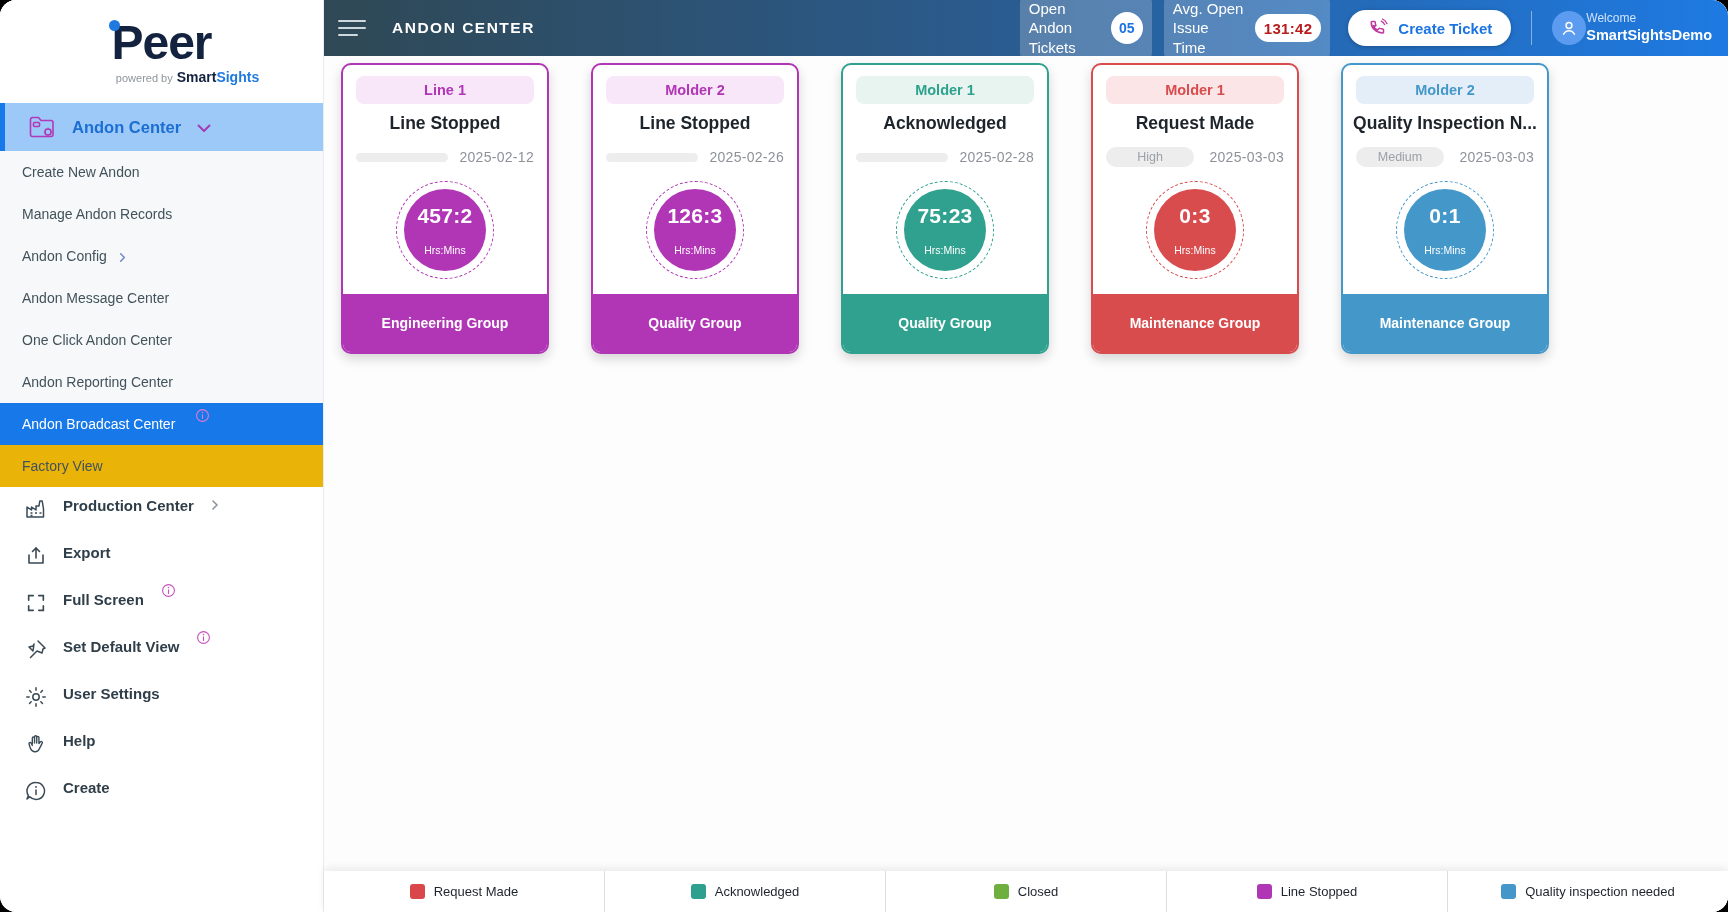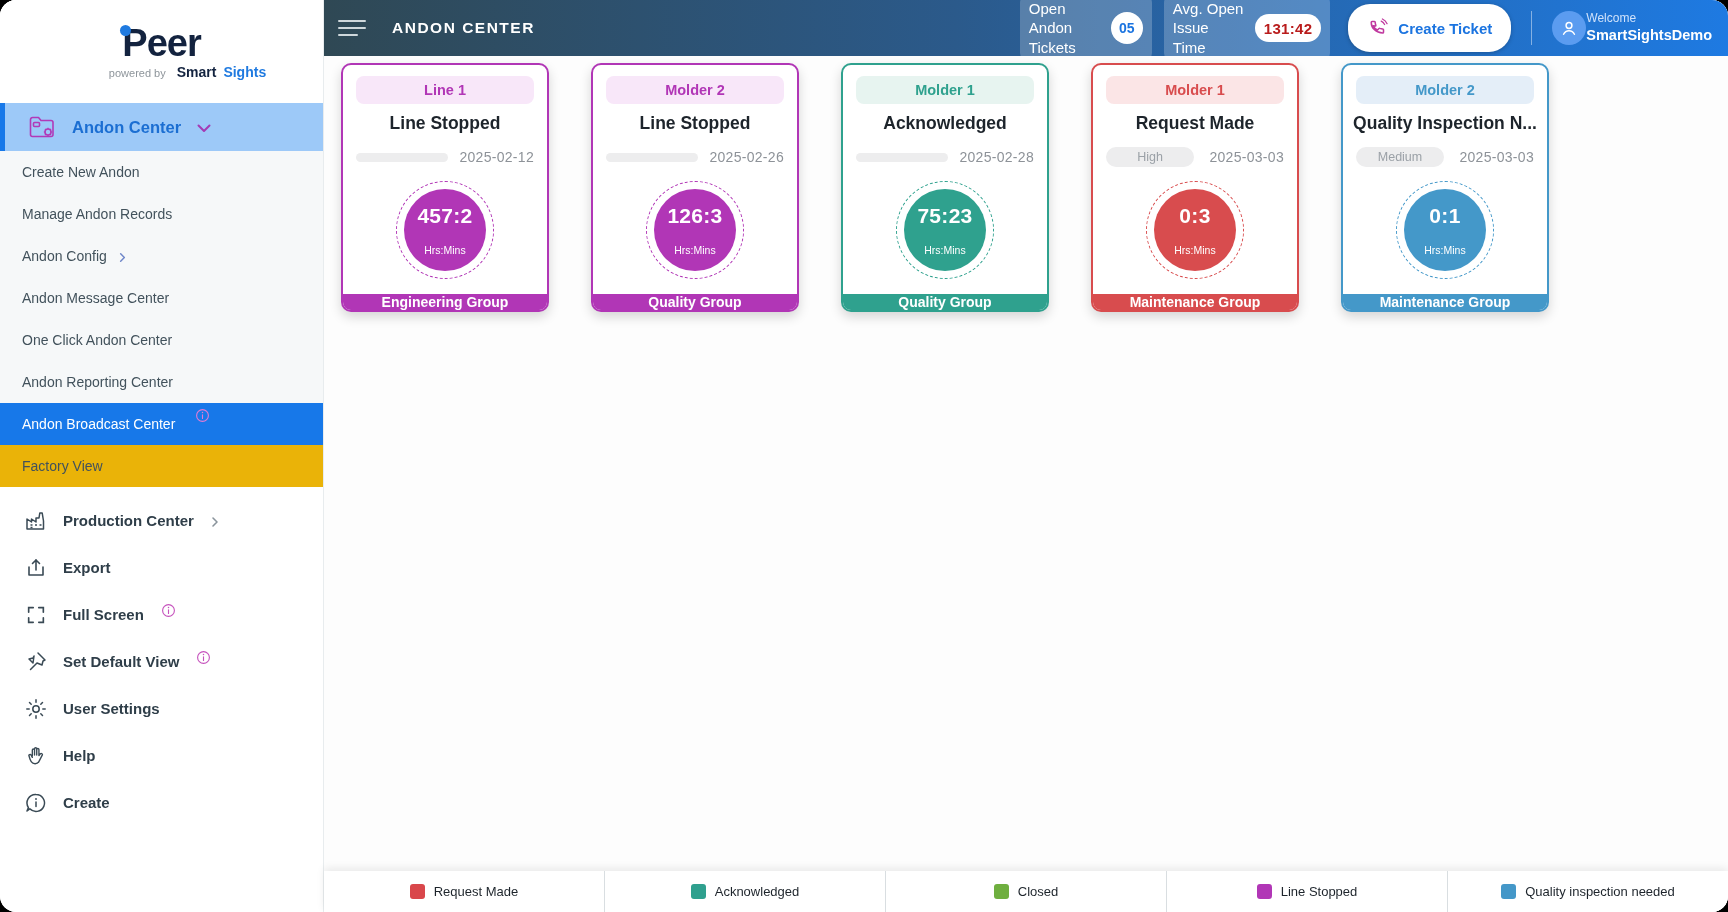--- a/index.html
+++ b/index.html
@@ -2,58 +2,58 @@
 <html><head>
 <meta charset="utf-8">
 <style>
   * { margin:0; padding:0; box-sizing:border-box; }
   html,body { background:#000; font-family:"Liberation Sans","DejaVu Sans",sans-serif; }
   .window { position:relative; width:1728px; height:912px; background:#fff; border-radius:16px; overflow:hidden; display:flex; }
 
   
   .sidebar { width:324px; flex:0 0 324px; background:#fff; display:flex; flex-direction:column; border-right:1px solid #e8ecee; }
   .logo-block { height:103px; display:flex; flex-direction:column; align-items:center; justify-content:center; background:#fff; }
-  .logo-line1 { position:relative; font-size:38px; font-weight:800; color:#13233f; letter-spacing:-1px; line-height:1; }
+  .logo-line1 { position:relative; font-size:48px; font-weight:800; color:#13233f; letter-spacing:-1px; line-height:1; }
   .logo-dot { position:absolute; left:-2px; top:1px; width:11px; height:11px; border-radius:50%; background:#1f7ae0; }
-  .logo-line2 { margin-top:2px; margin-left:52px; font-size:11px; color:#8e959b; display:flex; align-items:baseline; gap:11px; }
+  .logo-line2 { margin-top:2px; margin-left:52px; font-size:11px; color:#8e959b; display:flex; align-items:baseline; gap:4px; }
   .logo-smart { font-weight:800; font-size:14px; color:#13233f; }
   .logo-sights { font-weight:800; font-size:14px; color:#1f7ae0; margin-left:-4px; }
 
   .section-head { height:48px; background:#9dc9f8; border-left:5px solid #1778e9; display:flex; align-items:center; gap:14px; padding-left:23px; cursor:pointer; }
   .section-head .label { color:#1b6ed2; font-weight:700; font-size:16.5px; }
   .folder-icon { color:#b13ab8; }
   .section-chevron { color:#a43bb5; margin-left:2px; margin-top:3px; }
 
   .submenu { background:#f6f8f9; }
   .submenu-item { position:relative; height:42px; display:flex; align-items:center; padding-left:22px; font-size:14px; color:#42525c; cursor:pointer; gap:10px; }
   .submenu-item.selected { background:#1778e9; color:#fff; }
   .submenu-item.row-gray { background:#eab308; }
   .submenu-item .chev-right { color:#6f87c9; margin-top:2px; }
   .submenu-item .info-badge { position:absolute; color:#d1559f; }
   .submenu-item.selected .info-badge { color:#e07bd4; }
 
   .menu { margin-top:10px; background:#fff; }
-  .menu-item { height:47px; display:flex; align-items:center; gap:15px; padding-left:24px; font-size:15px; font-weight:700; color:#2f3e49; cursor:pointer; }
+  .menu-item { height:47px; display:flex; gap:15px; padding-left:24px; font-size:15px; font-weight:700; color:#2f3e49; cursor:pointer; }
   .menu-item .mi-icon { width:24px; height:24px; color:#3a4a55; flex:0 0 24px; display:flex; align-items:center; justify-content:center; }
   .menu-item .chev-right { color:#8a949c; margin-top:2px; }
   .menu-item .info-badge { color:#c653bd; margin-left:2px; margin-top:-8px; }
 
   
   .main { flex:1; display:flex; flex-direction:column; background:#fdfdfd; min-width:0; }
   .topbar { height:56px; flex:0 0 56px; background:linear-gradient(90deg,#2f4854 0%,#2b5a8b 45%,#1e7ae2 100%); display:flex; align-items:center; padding:0 16px 0 12px; gap:12px; }
   .hamburger { width:34px; height:28px; display:flex; flex-direction:column; justify-content:center; gap:5px; cursor:pointer; padding-left:2px; }
   .hamburger span { height:2px; background:#cfd8dc; border-radius:2px; }
   .hamburger span:nth-child(1){ width:28px; } .hamburger span:nth-child(2){ width:28px; } .hamburger span:nth-child(3){ width:20px; }
   .topbar-title { color:#fff; font-weight:700; font-size:15.5px; letter-spacing:1.5px; margin-left:10px; }
   .topbar-spacer { flex:1; }
   .stat-chip { background:rgba(255,255,255,.22); border-radius:10px; padding:6px 9px; display:flex; align-items:center; gap:10px; color:#fff; cursor:default; }
   .stat-label { font-size:15px; line-height:1.3; width:72px; }
   .stat-badge-circle { width:32px; height:32px; border-radius:50%; background:#fff; color:#1b74e0; font-weight:800; font-size:14px; display:flex; align-items:center; justify-content:center; }
   .stat-badge-pill { height:28px; min-width:62px; padding:0 9px; border-radius:14px; background:#fff; color:#b91c1c; font-weight:800; font-size:15px; display:flex; align-items:center; justify-content:center; letter-spacing:.3px; }
-  .create-ticket { margin-left:6px; background:#fff; border:none; border-radius:22px; height:48px; padding:0 19px; display:flex; align-items:center; gap:9px; cursor:pointer; box-shadow:0 1px 4px rgba(0,0,0,.25); }
+  .create-ticket { margin-left:6px; background:#fff; border:none; border-radius:22px; height:36px; padding:0 19px; display:flex; align-items:center; gap:9px; cursor:pointer; box-shadow:0 1px 4px rgba(0,0,0,.25); }
   .create-ticket .ct-label { color:#1b74e0; font-weight:800; font-size:15px; }
   .phone-icon { color:#c0399f; }
   .topbar-divider { width:1px; height:34px; background:rgba(255,255,255,.45); margin:0 8px; }
   .userbox { display:flex; align-items:center; cursor:pointer; }
   .avatar { width:34px; height:34px; border-radius:50%; background:#5b9cf0; display:flex; align-items:center; justify-content:center; color:#fff; }
   .welcome-small { font-size:12px; color:#cfe2fb; line-height:1.3; }
   .welcome-name { font-size:14.5px; color:#fff; font-weight:700; line-height:1.3; }
 
   
   .content { flex:1; overflow:hidden; padding:7px 0 0 17px; display:flex; gap:42px; align-items:flex-start; }
@@ -61,21 +61,21 @@
   .card-chip { margin:11px 13px 0; border-radius:8px; background:var(--tint); color:var(--c); font-weight:700; font-size:14.5px; text-align:center; padding:6px 4px; white-space:nowrap; overflow:hidden; text-overflow:ellipsis; }
   .card-status { margin-top:9px; padding:0 8px; text-align:center; font-size:17.5px; font-weight:700; color:#1d242b; white-space:nowrap; overflow:hidden; text-overflow:ellipsis; }
   .card-meta { margin-top:12px; padding:0 13px; display:flex; align-items:center; justify-content:space-between; height:22px; }
   .prio-bar { width:92px; height:9px; border-radius:5px; background:#ededee; }
   .prio-pill { min-width:88px; text-align:center; background:#ededee; border-radius:10px; color:#9ba1a7; font-size:12.5px; padding:3px 10px; }
   .card-date { color:#8d9298; font-size:14px; letter-spacing:.3px; }
   .ring { margin:13px auto 15px; width:98px; height:98px; border:1.6px dashed var(--c); border-radius:50%; display:flex; align-items:center; justify-content:center; }
   .disc { width:82px; height:82px; border-radius:50%; background:var(--c); color:#fff; display:flex; flex-direction:column; align-items:center; justify-content:center; gap:16px; }
   .disc-time { font-size:21px; font-weight:800; letter-spacing:.3px; }
   .disc-unit { font-size:10.5px; }
-  .card-footer { margin-top:auto; background:var(--c); color:#fff; font-weight:700; font-size:14px; text-align:center; padding:0 4px; }
+  .card-footer { margin-top:auto; background:var(--c); color:#fff; font-weight:700; font-size:14px; text-align:center; padding:21px 4px; }
 
   
   .legend { flex:0 0 41px; height:41px; background:#fff; box-shadow:0 -3px 8px rgba(0,0,0,.08); display:flex; }
   .legend-cell { flex:1; display:flex; align-items:center; justify-content:center; gap:9px; font-size:13px; color:#1d242b; border-left:1px solid #d9dee1; cursor:default; }
   .legend-cell:first-child { border-left:none; }
   .legend-swatch { width:15px; height:15px; border-radius:3px; }
 
   svg { display:block; }
 </style>
 </head>

